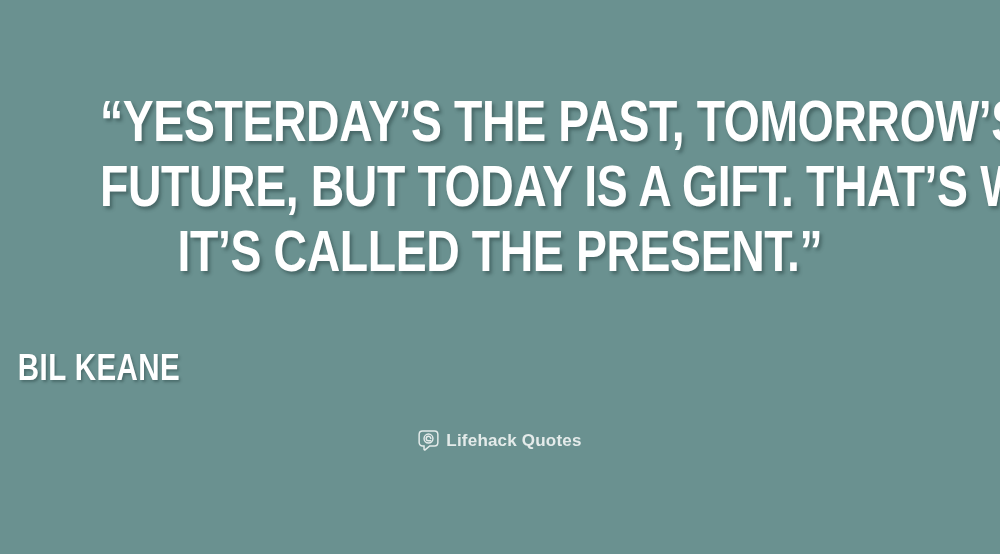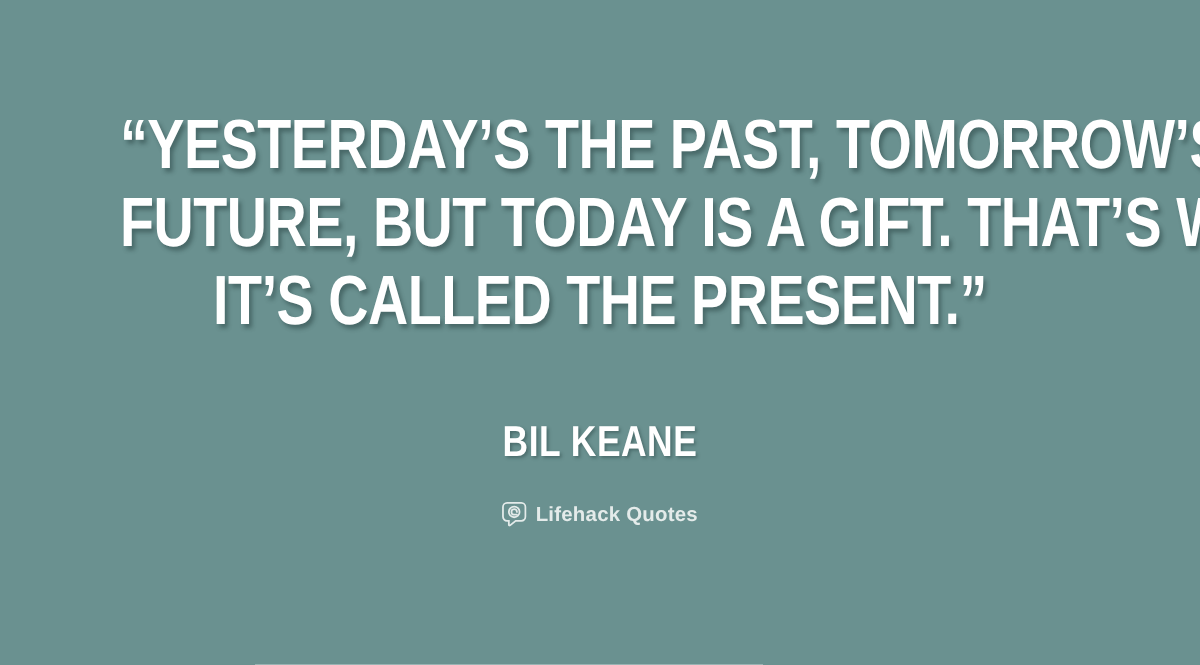--- a/index.html
+++ b/index.html
@@ -48,41 +48,40 @@
     white-space: nowrap;
     text-shadow: 3px 3px 4px rgba(30, 55, 55, 0.45);
   }
 
   
   .author {
     position: absolute;
     top: 348px;
     left: 0;
     width: 100%;
-    text-align: center;
   }
 
   .author-name {
     display: inline-block;
     color: #ffffff;
     font-family: "Liberation Sans Narrow", "Liberation Sans", sans-serif;
     font-weight: 700;
     font-size: 36px;
     line-height: 40px;
     letter-spacing: 0.5px;
     transform: scaleX(0.82);
     transform-origin: center center;
     white-space: nowrap;
     text-shadow: 2px 2px 3px rgba(30, 55, 55, 0.40);
   }
 
   
   .brand {
     position: absolute;
-    top: 418px;
+    top: 430px;
     left: 0;
     width: 100%;
     display: flex;
     align-items: flex-end;
     justify-content: center;
     gap: 7px;
   }
 
   .brand-icon {
     display: block;

